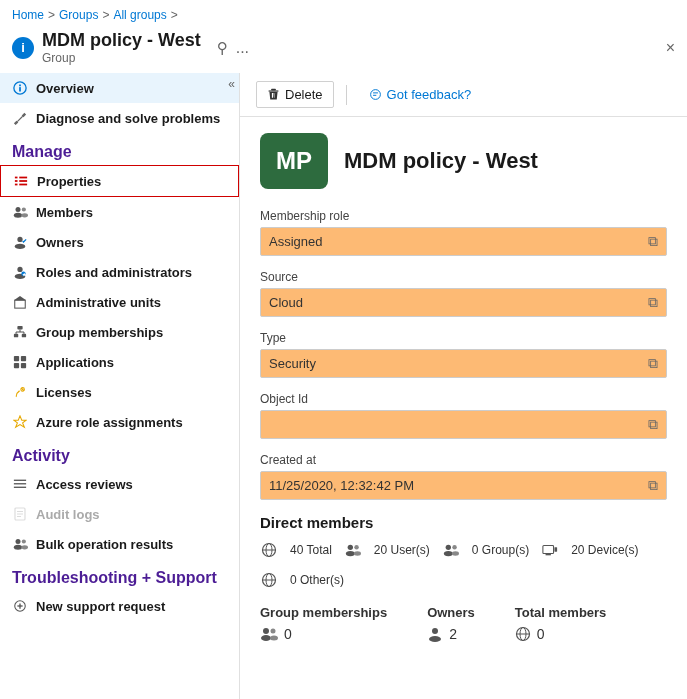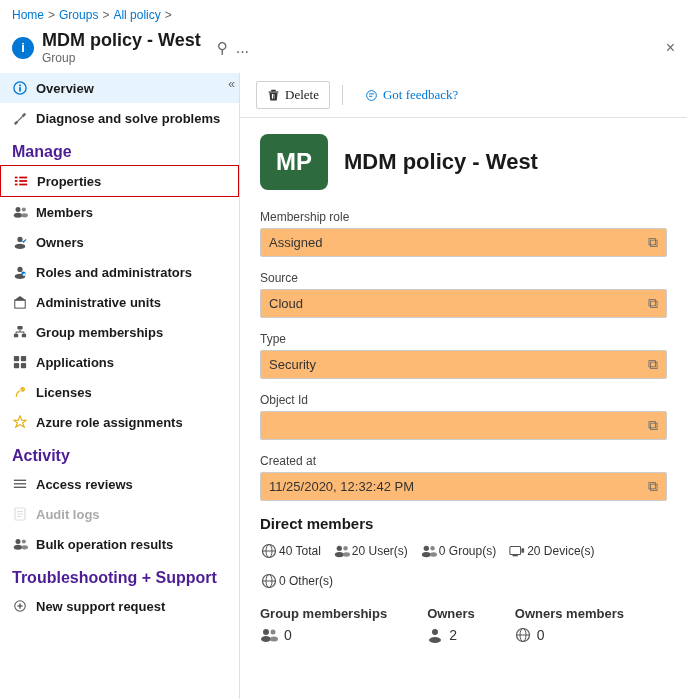--- a/index.html
+++ b/index.html
@@ -29,55 +29,55 @@
     .sidebar-item .si-icon { width: 16px; height: 16px; display: flex; align-items: center; justify-content: center; flex-shrink: 0; }
 
     .sidebar-section-label { padding: 10px 12px 4px 12px; font-size: 16px; font-weight: 600; color: #4c1d95; }
 
     .sidebar-item.disabled { color: #aaa; cursor: default; }
     .sidebar-item.disabled .si-icon svg { opacity: 0.4; }
 
     .main { flex: 1; overflow-y: auto; padding: 0; }
 
     .toolbar { display: flex; align-items: center; padding: 8px 16px; gap: 12px; border-bottom: 1px solid #e0e0e0; }
-    .toolbar-btn { display: flex; align-items: center; gap: 5px; padding: 5px 10px; border: 1px solid #d0d0d0; background: #fff; cursor: pointer; font-size: 13px; color: #1a1a1a; border-radius: 2px; font-family: Liberation Serif, serif; }
+    .toolbar-btn { display: flex; align-items: center; gap: 5px; padding: 5px 10px; border: 1px solid #d0d0d0; background: #fff; cursor: pointer; font-size: 13px; color: #1a1a1a; border-radius: 2px; }
     .toolbar-divider { width: 1px; height: 20px; background: #d0d0d0; }
 
     .content { padding: 16px 20px; }
 
     .group-header { display: flex; align-items: center; gap: 16px; margin-bottom: 20px; }
     .group-avatar { width: 68px; height: 56px; background: #2d6b3e; border-radius: 8px; display: flex; align-items: center; justify-content: center; color: white; font-size: 24px; font-weight: 700; flex-shrink: 0; }
     .group-name { font-size: 22px; font-weight: 600; color: #1a1a1a; }
 
     .field-group { margin-bottom: 14px; }
     .field-label { font-size: 12px; color: #444; margin-bottom: 4px; }
     .field-input { display: flex; align-items: center; border: 1px solid #ccc; background: #fdba74; padding: 5px 8px; font-size: 13px; color: #333; border-radius: 2px; }
     .field-input .copy-icon { margin-left: auto; color: #666; cursor: pointer; font-size: 14px; }
 
     .section-title { font-size: 15px; font-weight: 600; margin-bottom: 10px; color: #1a1a1a; }
 
     .members-stats { display: flex; align-items: center; gap: 12px; margin-bottom: 16px; flex-wrap: wrap; }
-    .stat-item { display: flex; align-items: center; gap: 1px; font-size: 12px; color: #333; }
+    .stat-item { display: flex; align-items: center; gap: 12px; font-size: 12px; color: #333; }
     .stat-icon { width: 18px; height: 18px; display: flex; align-items: center; justify-content: center; }
 
     .bottom-stats { display: flex; gap: 40px; margin-top: 8px; }
     .bottom-stat { }
     .bottom-stat .bs-label { font-size: 13px; font-weight: 600; color: #333; margin-bottom: 6px; }
     .bottom-stat .bs-val { display: flex; align-items: center; gap: 6px; font-size: 14px; font-weight: 400; color: #333; }
   </style>
 </head>
 <body>
 
 <div class="top-bar">
   <div class="breadcrumb">
     <span>Home</span>
     <span class="sep">&gt;</span>
     <span>Groups</span>
     <span class="sep">&gt;</span>
-    <span>All policy</span>
+    <span>All groups</span>
     <span class="sep">&gt;</span>
   </div>
 </div>
 
 <div class="title-bar">
   <div class="title-icon">i</div>
   <div class="title-text">
     <h1>MDM policy - West</h1>
     <div class="subtitle">Group</div>
   </div>
@@ -413,21 +413,21 @@
           <div class="bs-label">Owners</div>
           <div class="bs-val">
             <svg width="16" height="16" viewBox="0 0 16 16">
                 <circle cx="8" cy="5" r="3" fill="#555"></circle>
                 <ellipse cx="8" cy="13" rx="6" ry="3" fill="#555"></ellipse>
               </svg>
             <span>2</span>
           </div>
         </div>
         <div class="bottom-stat">
-          <div class="bs-label">Owners members</div>
+          <div class="bs-label">Total members</div>
           <div class="bs-val">
             <svg width="16" height="16" viewBox="0 0 16 16">
                 <circle cx="8" cy="8" r="6.5" fill="none" stroke="#555" stroke-width="1.2"></circle>
                 <ellipse cx="8" cy="8" rx="3" ry="6.5" fill="none" stroke="#555" stroke-width="1"></ellipse>
                 <line x1="1.5" y1="8" x2="14.5" y2="8" stroke="#555" stroke-width="1"></line>
               </svg>
             <span>0</span>
           </div>
         </div>
       </div>

